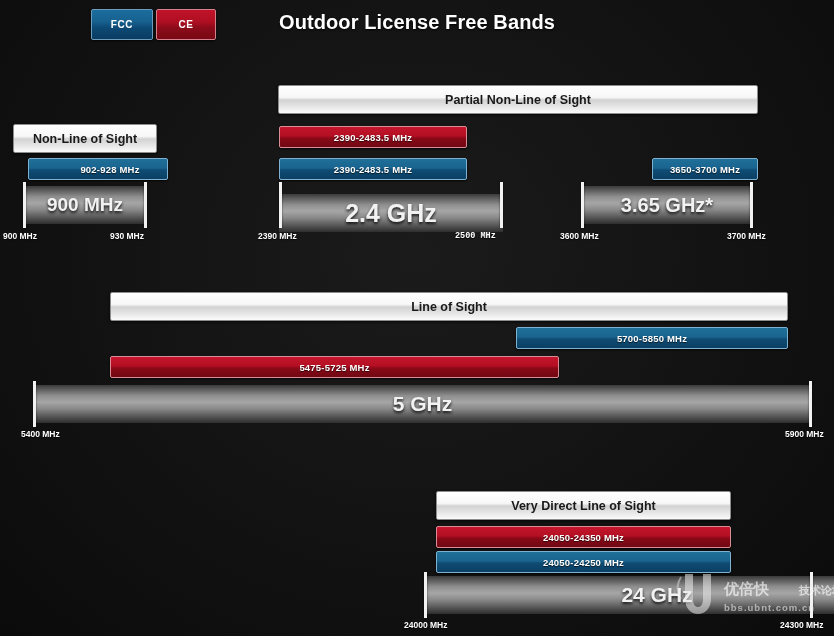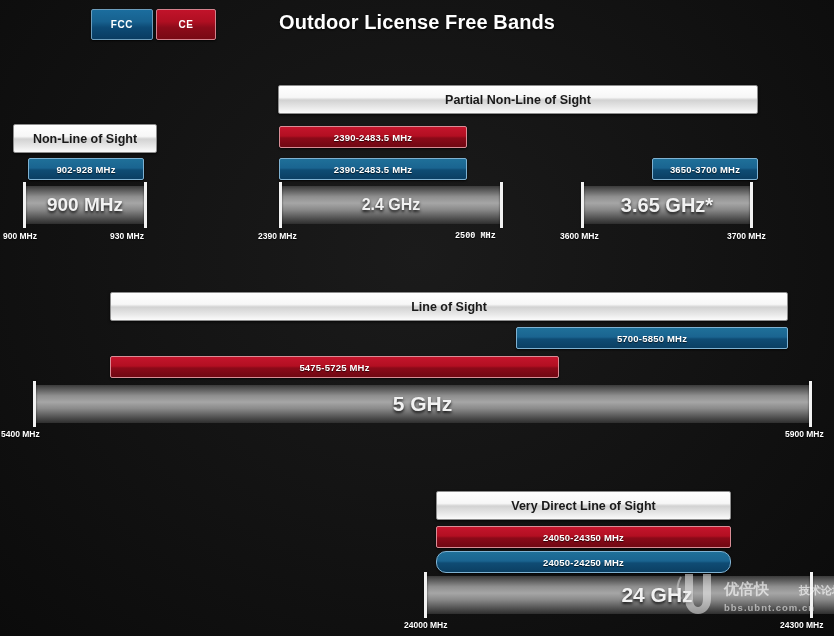--- a/index.html
+++ b/index.html
@@ -112,36 +112,36 @@
     <span>FCC</span>
   </div>
   <div class="legend-btn ce">
     <span>CE</span>
   </div>
 
   <div id="title">Outdoor License Free Bands</div>
 
   <div class="sec-header" style="left:13px;top:124px;width:142px;">Non-Line of Sight</div>
 
-  <div class="range-bar blue" style="left:28px;top:158px;width:114px;">902-928 MHz</div>
+  <div class="range-bar blue" style="left:28px;top:158px;width:114px;padding-left:24px;">902-928 MHz</div>
 
   <div class="band" style="left:23px;top:186px;width:124px;font-size:19px;">
     <span class="band-label">900 MHz</span>
   </div>
   <div class="tick" style="left:23px;top:182px;height:46px;"></div>
   <div class="tick" style="left:144px;top:182px;height:46px;"></div>
   <div class="tick-label" style="left:3px;top:231px;">900 MHz</div>
   <div class="tick-label" style="left:110px;top:231px;">930 MHz</div>
 
   <div class="sec-header" style="left:278px;top:85px;width:478px;">Partial Non-Line of Sight</div>
 
   <div class="range-bar red" style="left:279px;top:126px;width:186px;">2390-2483.5 MHz</div>
   <div class="range-bar blue" style="left:279px;top:158px;width:186px;">2390-2483.5 MHz</div>
 
-  <div class="band" style="left:279px;top:186px;width:224px;font-size:16px;">
+  <div class="band" style="left:279px;top:194px;width:224px;font-size:25px;">
     <span class="band-label">2.4 GHz</span>
   </div>
   <div class="tick" style="left:279px;top:182px;height:46px;"></div>
   <div class="tick" style="left:500px;top:182px;height:46px;"></div>
   <div class="tick-label" style="left:258px;top:231px;">2390 MHz</div>
   <div class="tick-label" style="left:455px;top:231px;font-family:Liberation Mono, monospace;">2500 MHz</div>
 
   <div class="range-bar blue" style="left:652px;top:158px;width:104px;">3650-3700 MHz</div>
 
   <div class="band" style="left:581px;top:186px;width:172px;font-size:20px;">
@@ -155,27 +155,27 @@
   <div class="sec-header" style="left:110px;top:292px;width:676px;">Line of Sight</div>
 
   <div class="range-bar blue" style="left:516px;top:327px;width:270px;">5700-5850 MHz</div>
   <div class="range-bar red" style="left:110px;top:356px;width:447px;">5475-5725 MHz</div>
 
   <div class="band" style="left:34px;top:385px;width:777px;font-size:21px;">
     <span class="band-label">5 GHz</span>
   </div>
   <div class="tick" style="left:33px;top:381px;height:46px;"></div>
   <div class="tick" style="left:809px;top:381px;height:46px;"></div>
-  <div class="tick-label" style="left:1px;top:429px;">5400 MHz</div>
+  <div class="tick-label" style="left:21px;top:429px;">5400 MHz</div>
   <div class="tick-label" style="left:785px;top:429px;">5900 MHz</div>
 
   <div class="sec-header" style="left:436px;top:491px;width:293px;">Very Direct Line of Sight</div>
 
   <div class="range-bar red" style="left:436px;top:526px;width:293px;">24050-24350 MHz</div>
-  <div class="range-bar blue" style="left:436px;top:551px;width:293px;border-radius:10px;">24050-24250 MHz</div>
+  <div class="range-bar blue" style="left:436px;top:551px;width:293px;">24050-24250 MHz</div>
 
   <div class="band" style="left:425px;top:576px;width:464px;font-size:21px;">
     <span class="band-label">24 GHz</span>
   </div>
   <div class="tick" style="left:424px;top:572px;height:46px;"></div>
   <div class="tick" style="left:810px;top:572px;height:46px;"></div>
   <div class="tick-label" style="left:404px;top:620px;">24000 MHz</div>
   <div class="tick-label" style="left:780px;top:620px;">24300 MHz</div>
 
   <div id="watermark">

